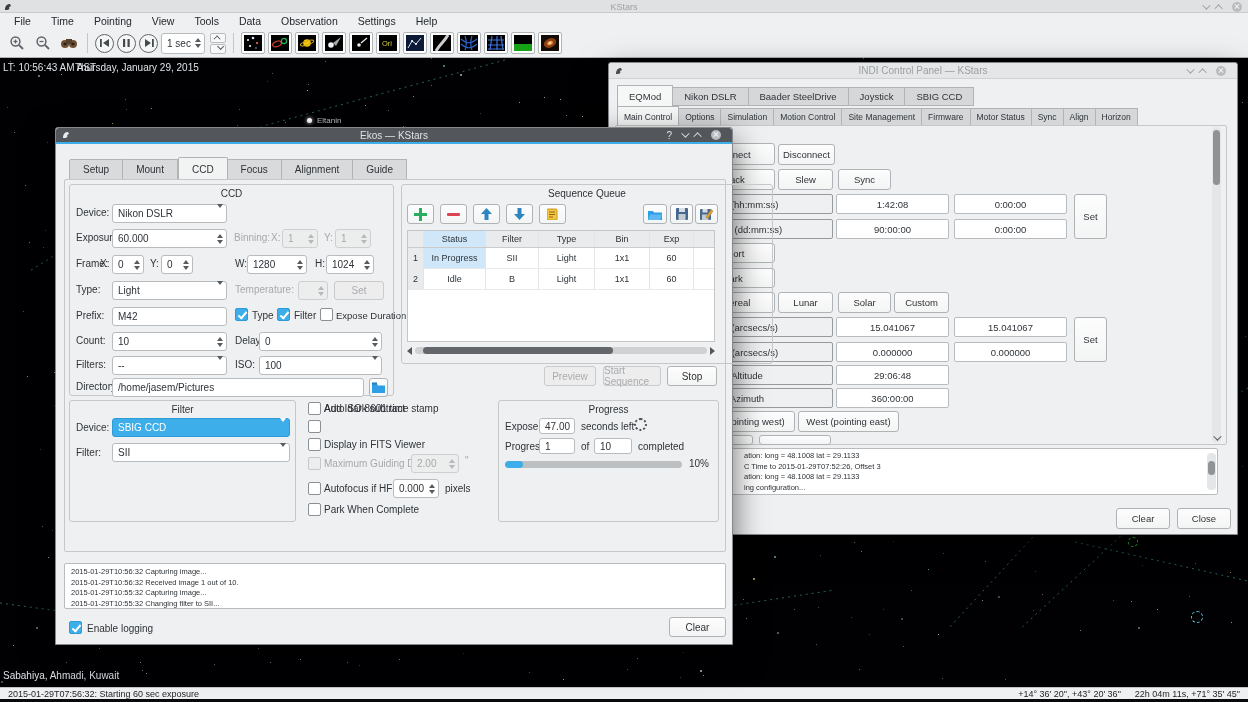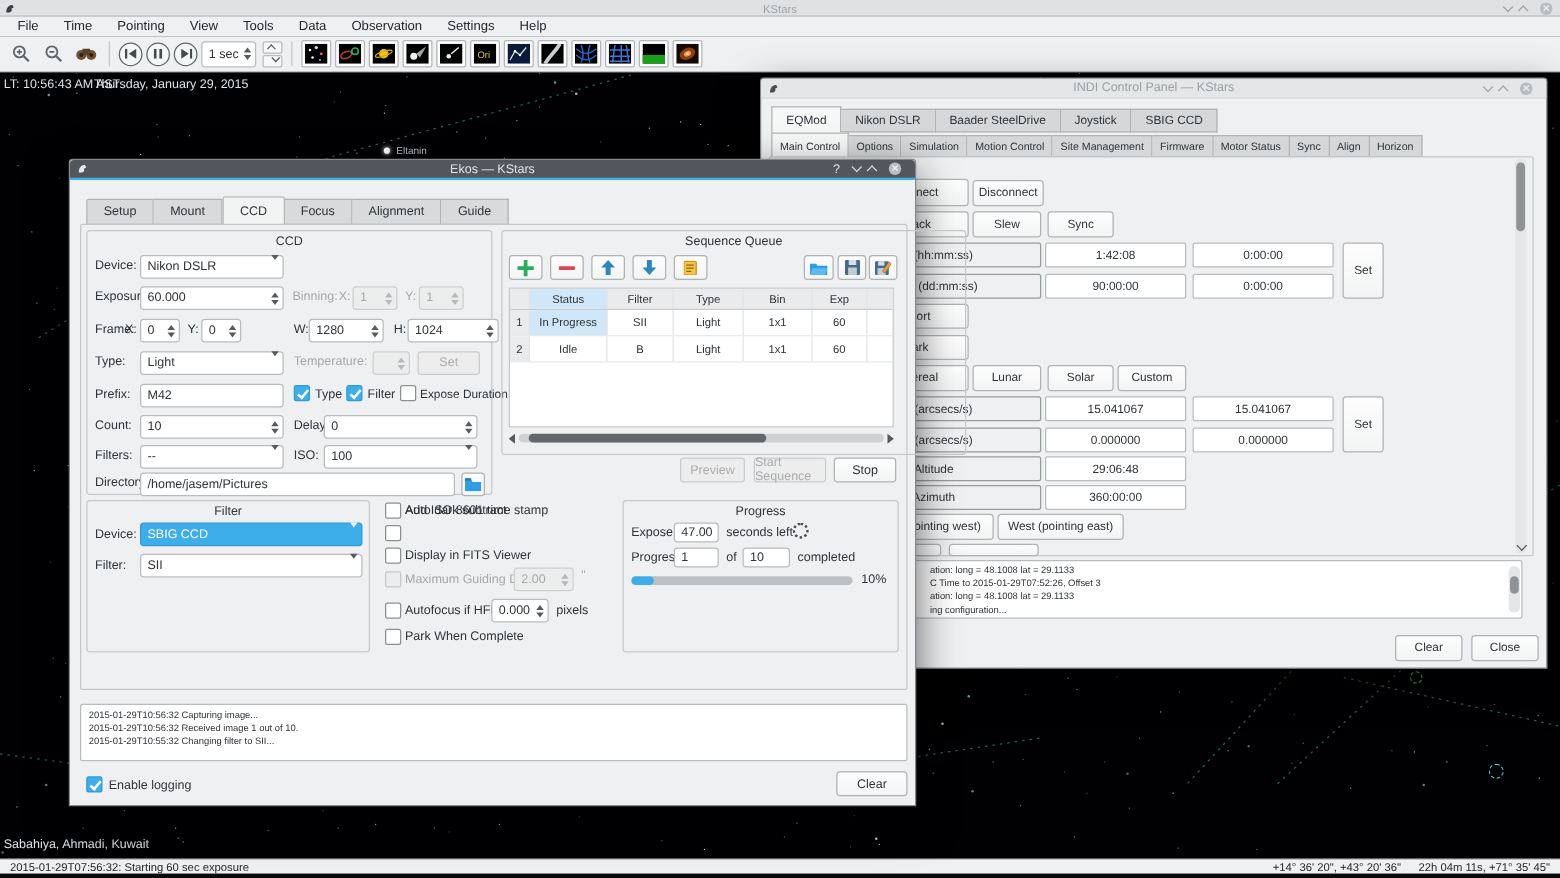--- a/index.html
+++ b/index.html
@@ -908,21 +908,21 @@
         </span>
       <span class="lbl" style="left:165px;top:73px">W:</span>
       <span class="spin" style="left:177px;top:70px;width:60px">
           <span>1280</span>
           <span class="spinarr">
             <i class="tu"></i>
             <i class="td"></i>
           </span>
         </span>
       <span class="lbl" style="left:245px;top:73px">H:</span>
-      <span class="spin" style="left:256px;top:70px;width:73px">
+      <span class="spin" style="left:256px;top:70px;width:48px">
           <span>1024</span>
           <span class="spinarr">
             <i class="tu"></i>
             <i class="td"></i>
           </span>
         </span>
       <span class="lbl" style="left:6px;top:99px">Type:</span>
       <span class="combo" style="left:42px;top:96px;width:115px">
           <span>Light</span>
           <span class="caret"><i class="td"></i></span>
@@ -1124,20 +1124,21 @@
       <span class="lbl" style="left:139px;top:40px">completed</span>
       <div class="pbar" style="left:6px;top:60px;width:177px">
           <div class="pfill" style="width:10%"></div>
         </div>
       <span class="lbl" style="left:190px;top:57px">10%</span>
     </div>
 
     <div class="logbox" style="left:8px;top:435px;width:662px;height:46px;padding:3px 6px">
       <div class="ln">2015-01-29T10:56:32 Capturing image...</div>
       <div class="ln">2015-01-29T10:56:32 Received image 1 out of 10.</div>
+      <div class="ln">2015-01-29T10:55:32 Capturing image...</div>
       <div class="ln">2015-01-29T10:55:32 Changing filter to SII...</div>
     </div>
 
     <span class="cb on" style="left:13px;top:493px"></span>
     <span class="lbl" style="left:31px;top:495px">Enable logging</span>
     <div class="btn" style="left:613px;top:489px;width:57px;height:20px">Clear</div>
   </div>
 
   <div class="statusbar">
     <span>2015-01-29T07:56:32: Starting 60 sec exposure</span>

